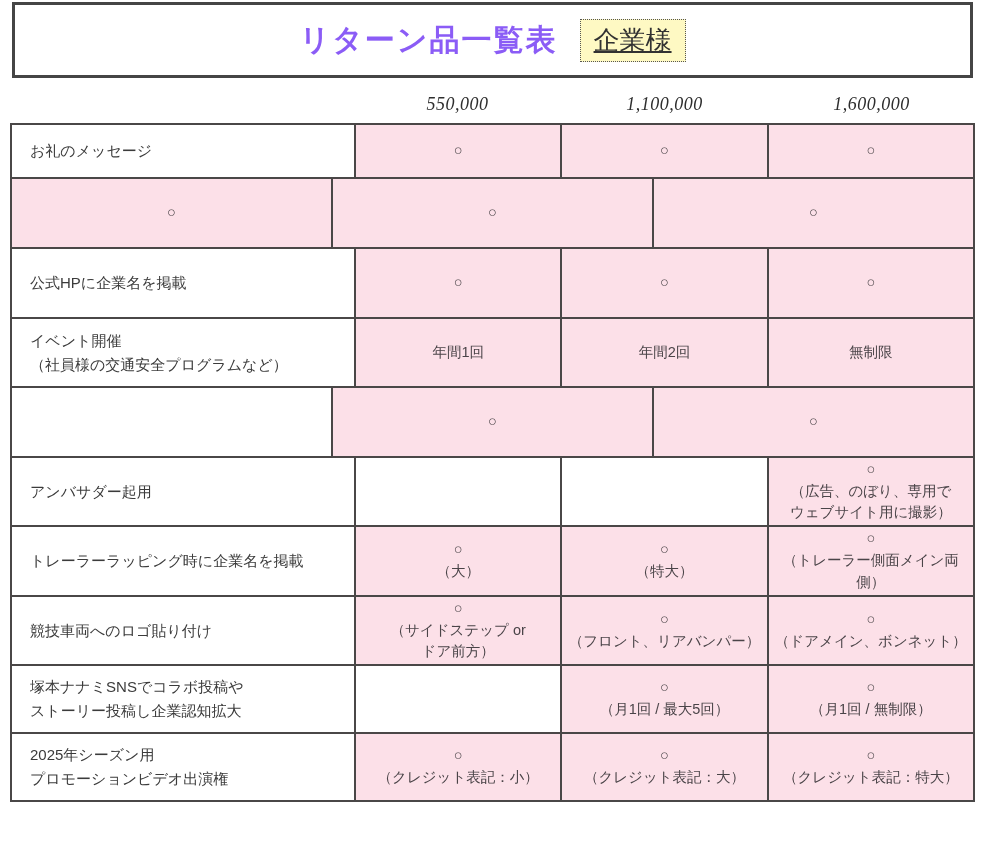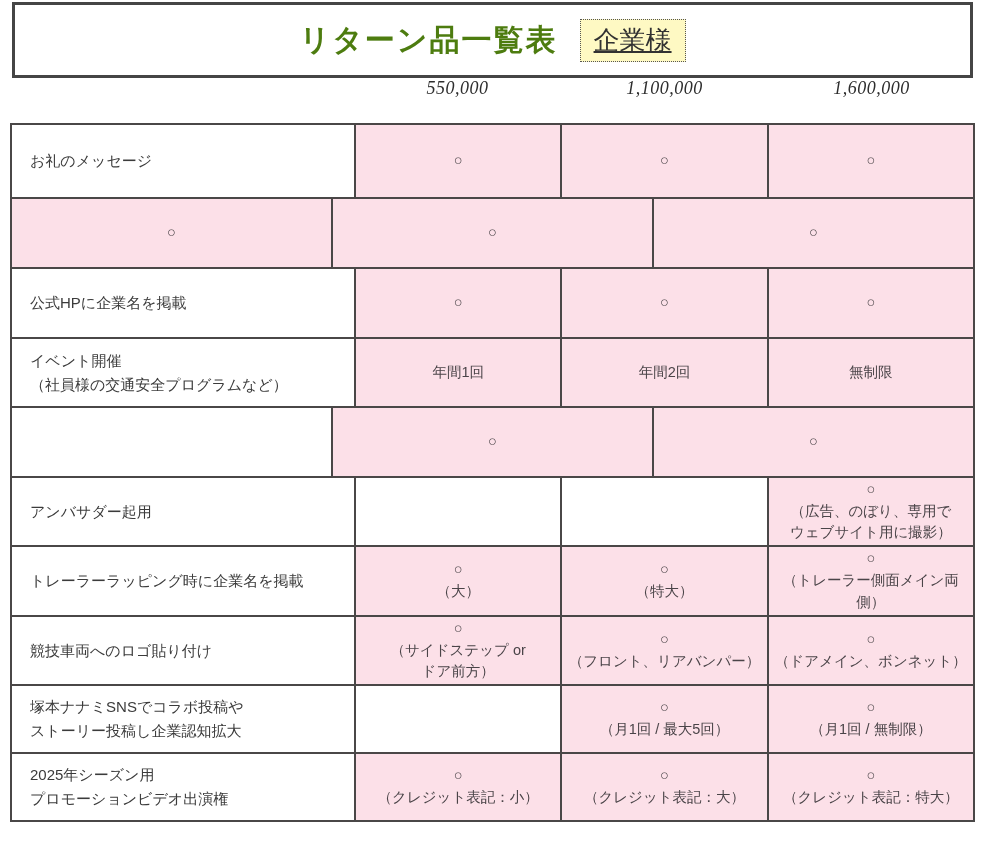--- a/index.html
+++ b/index.html
@@ -12,35 +12,35 @@
   }
   .title-box {
     margin:2px 12px 0 12px;
     height:76px;
     border:3px solid #454545;
     display:flex; align-items:center; justify-content:center;
     gap:22px;
     background:#ffffff;
   }
   .title {
-    font-size:30px; font-weight:700; letter-spacing:2px; color:#4d7c0f;
+    font-size:30px; font-weight:700; letter-spacing:2px; color:#8b5cf6;
   }
   .badge {
     font-size:26px; font-weight:500; color:#323232;
     border:1px dotted #555555;
     padding:3px 13px;
     background:#fef9c3;
     text-decoration:underline;
   }
   .price-row {
     display:flex;
     margin:0 10px;
     height:45px;
     align-items:flex-end;
-    padding-bottom:24px;
+    padding-bottom:8px;
   }
   .price-spacer { width:344px; }
   .price {
     flex:1;
     text-align:center;
     font-family:"Liberation Serif", serif;
     font-style:italic;
     font-size:18px;
     color:#2e2e2e;
     letter-spacing:0.5px;
@@ -48,21 +48,21 @@
   .rtable {
     margin:0 10px;
     border:2px solid #4a4747;
     background:#ffffff;
   }
   .trow {
     display:flex;
     border-top:2px solid #4a4747;
   }
   .trow:first-child { border-top:none; }
-  .h76{height:72px}.h72{height:70px}.h71{height:69px}.h70{height:68px}
+  .h76{height:52px}.h72{height:70px}.h71{height:69px}.h70{height:68px}
   .label-cell {
     width:344px;
     display:flex; align-items:center;
     padding:4px 10px 4px 18px;
     font-size:15px;
     line-height:1.6;
     white-space:pre-line;
     background:#ffffff;
     border-right:2px solid #4a4747;
   }

